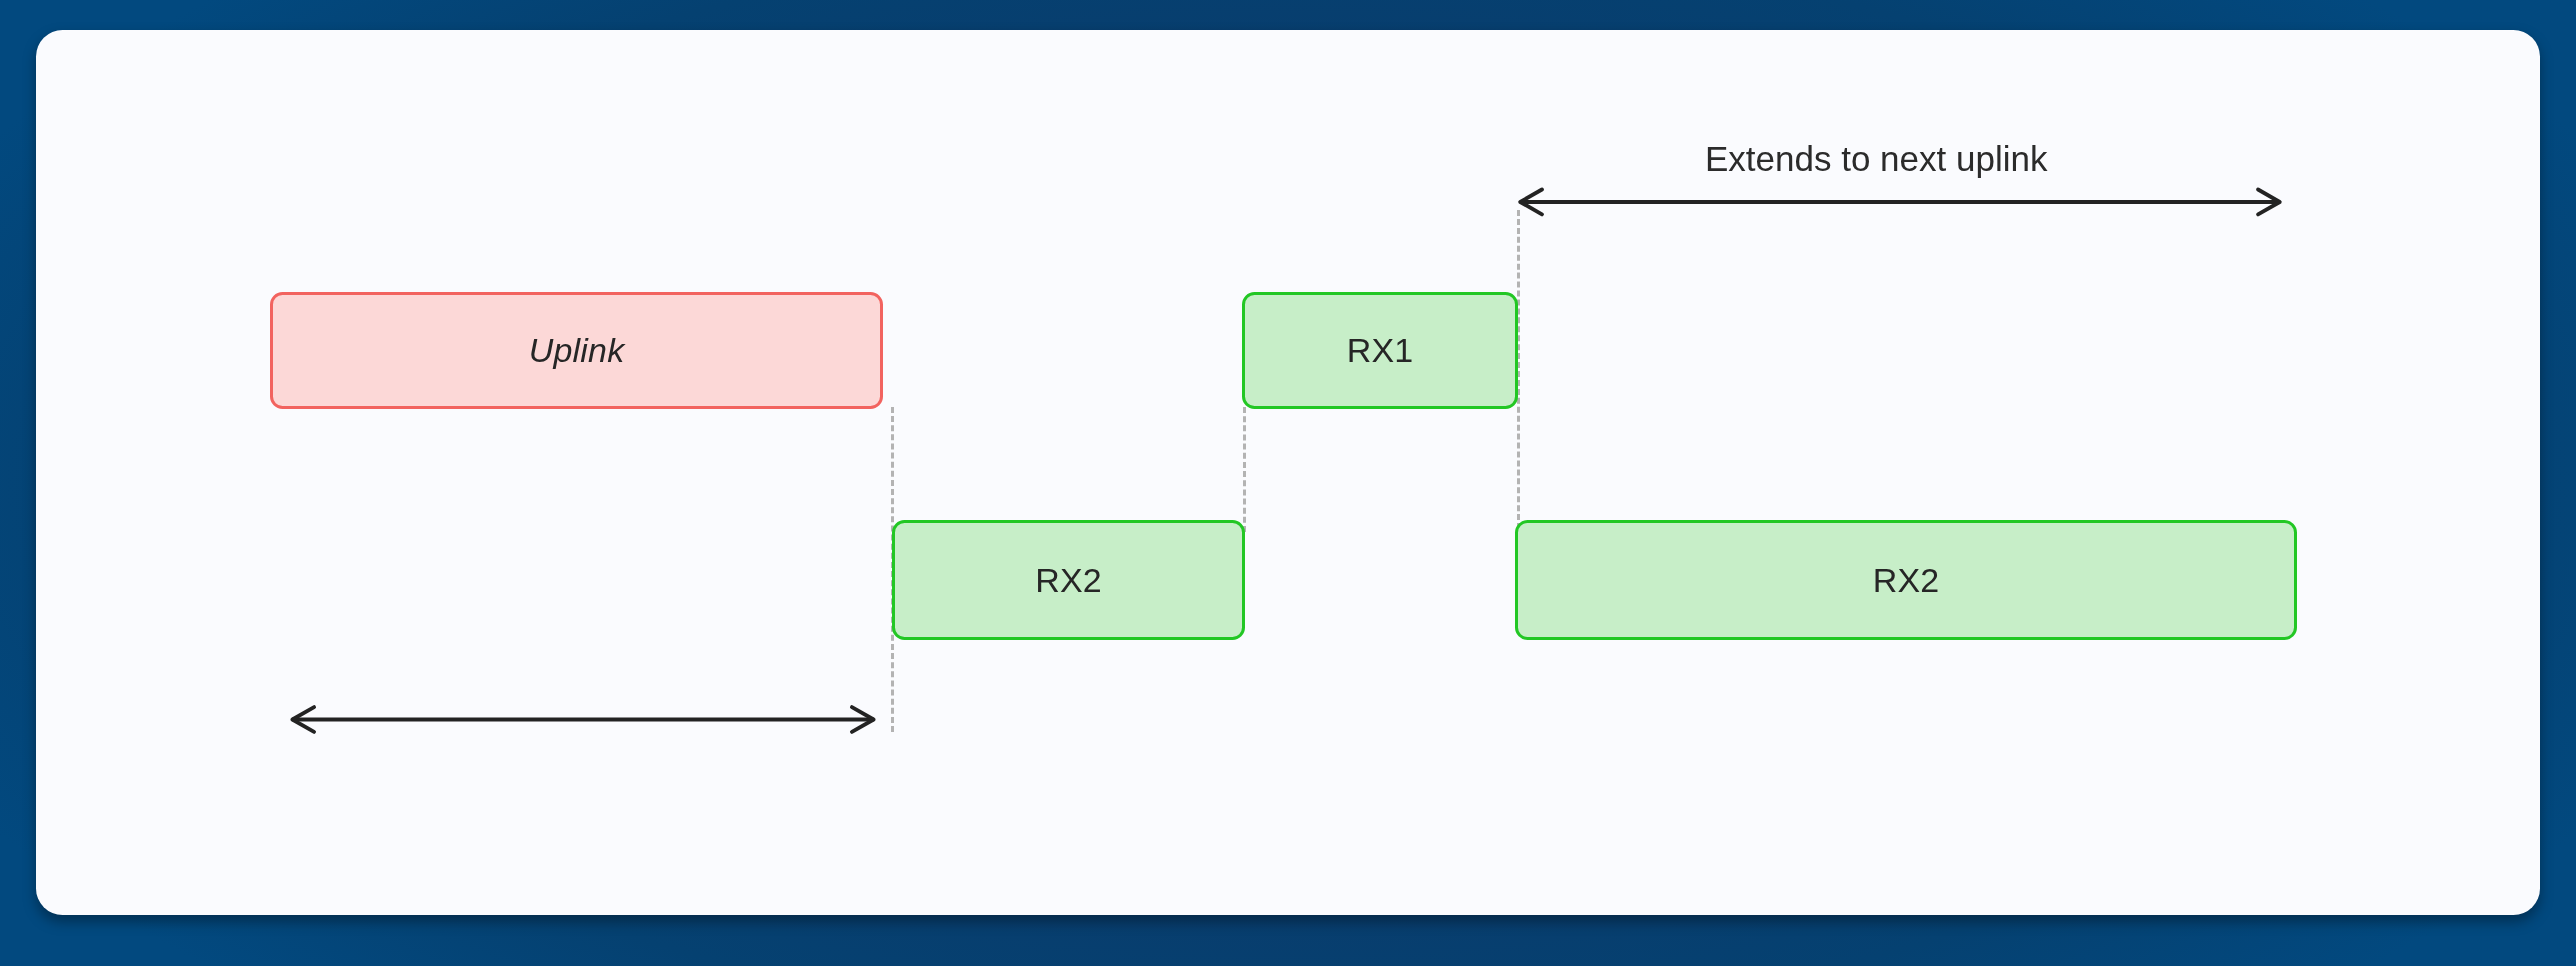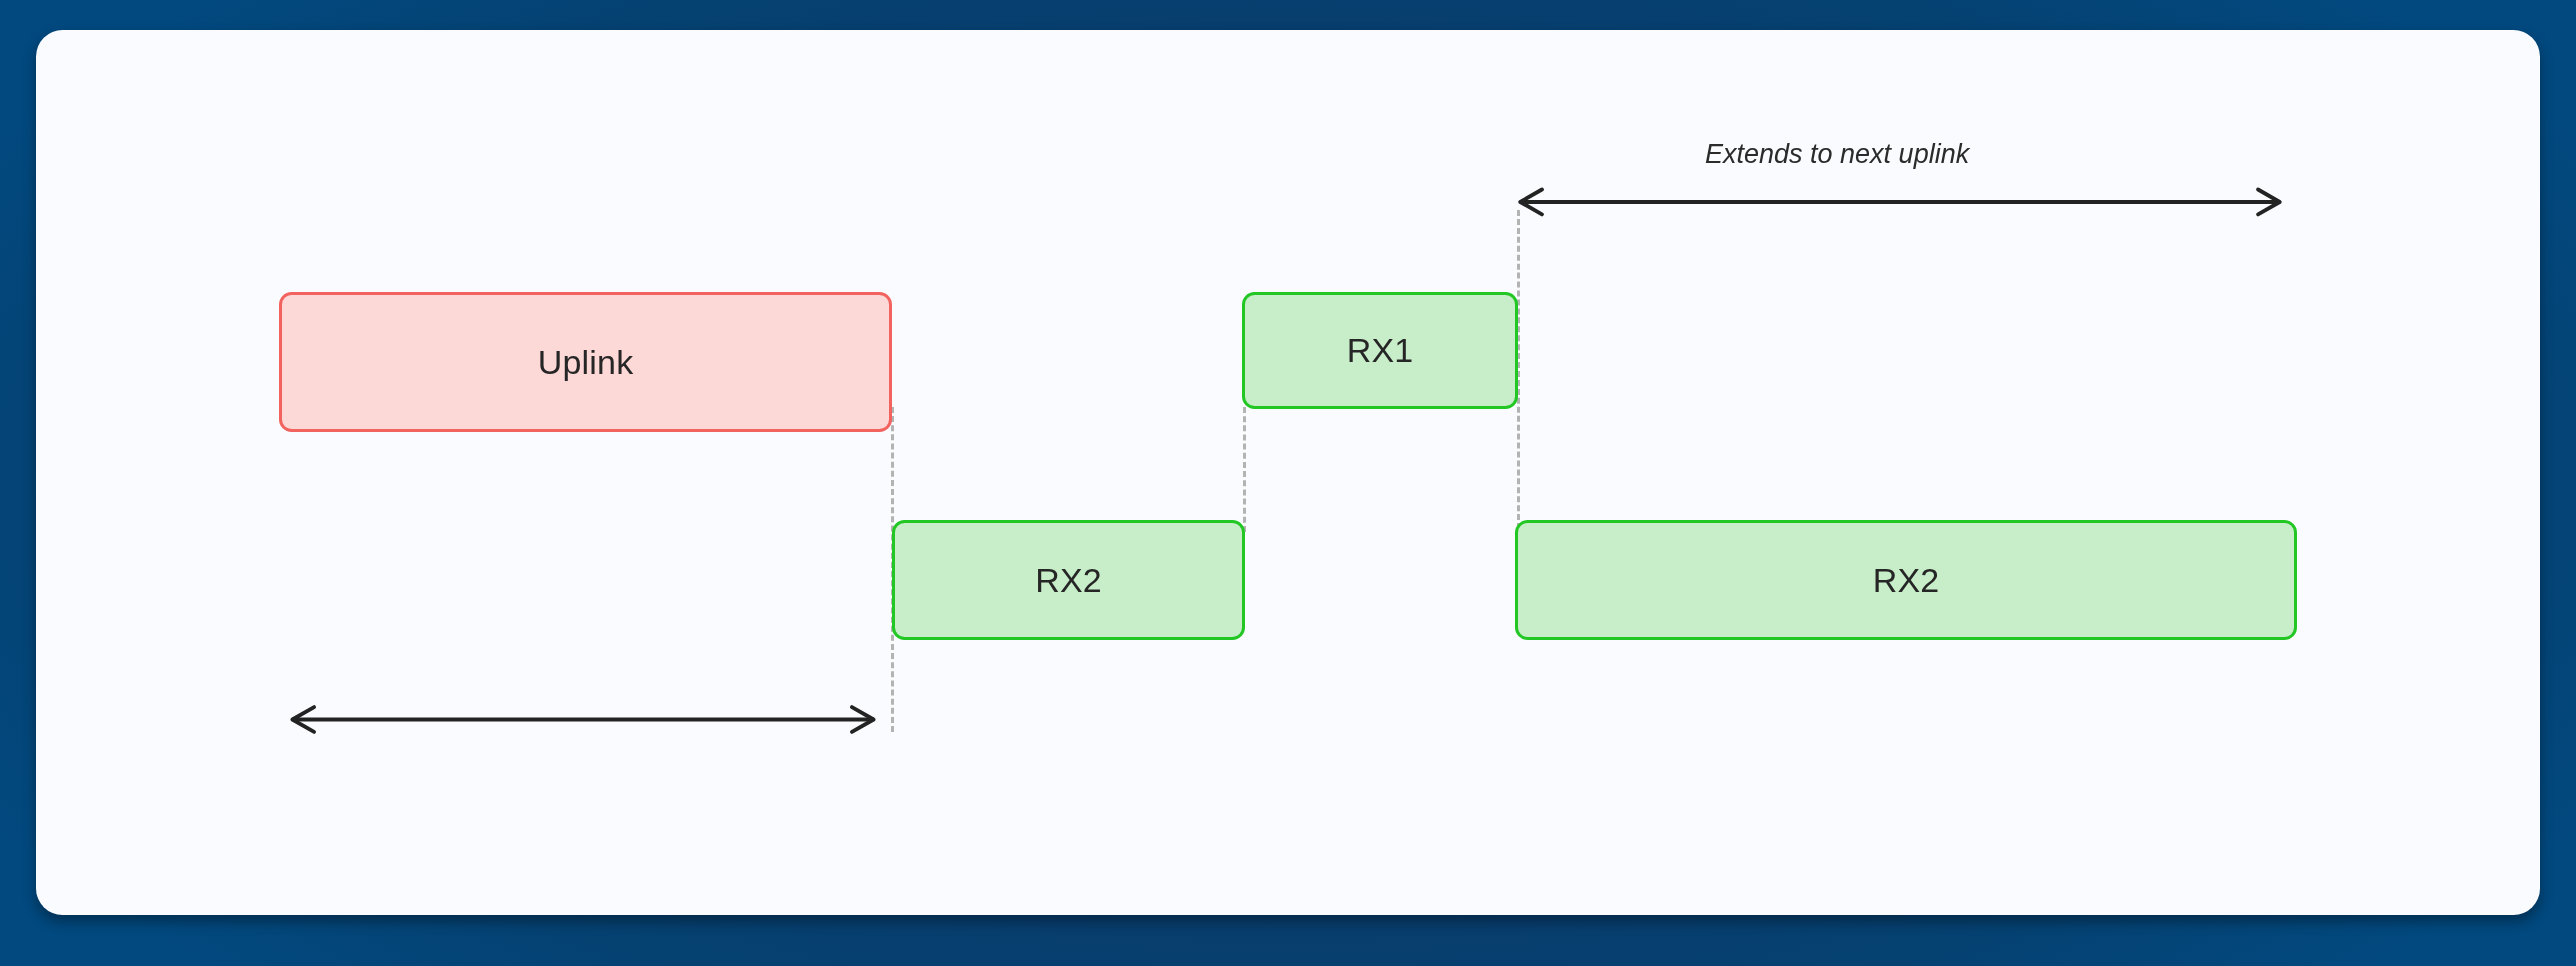--- a/index.html
+++ b/index.html
@@ -59,21 +59,21 @@
   .block-uplink {
     background: #fcd8d7;
     border: 3.1px solid #f2635f;
   }
   .block-rx {
     background: #c7eec8;
     border: 3.1px solid #22c724;
   }
 
   
-  #blk-uplink   { left: 279px;  top: 292px; width: 613px;  height: 140px; }
+  #blk-uplink   { left: 270px;  top: 292px; width: 613px;  height: 117px; font-style: italic; }
   #blk-rx1      { left: 1242px; top: 292px; width: 276px;  height: 117px; }
   #blk-rx2-a    { left: 892px; top: 520px; width: 353px;  height: 120px; }
   #blk-rx2-b    { left: 1515px; top: 520px; width: 782px; height: 120px; }
 
   
   .vguide {
     position: absolute;
     width: 0;
     border-left: 3.1px dashed #b3b3b3;
   }
@@ -85,24 +85,23 @@
   .arrow-svg {
     position: absolute;
     overflow: visible;
   }
   #arrow-top   { left: 1501px; top: 188px;  width: 798px; height: 31px; }
   #arrow-bottom{ left: 274px;  top: 704px;  width: 618px;  height: 31px; }
 
   
   .annot {
     position: absolute;
-    font-size: 27px;
+    font-size: 35px;
     color: #2b2b2b;
     white-space: nowrap;
-    font-style: italic;
   }
   #label-extends { left: 1705px; top: 139px; }
   #label-toa     { left: 396px;  top: 747px; }
 </style>
 </head>
 <body>
 
 <div id="frame">
 
   <div id="card"></div>

